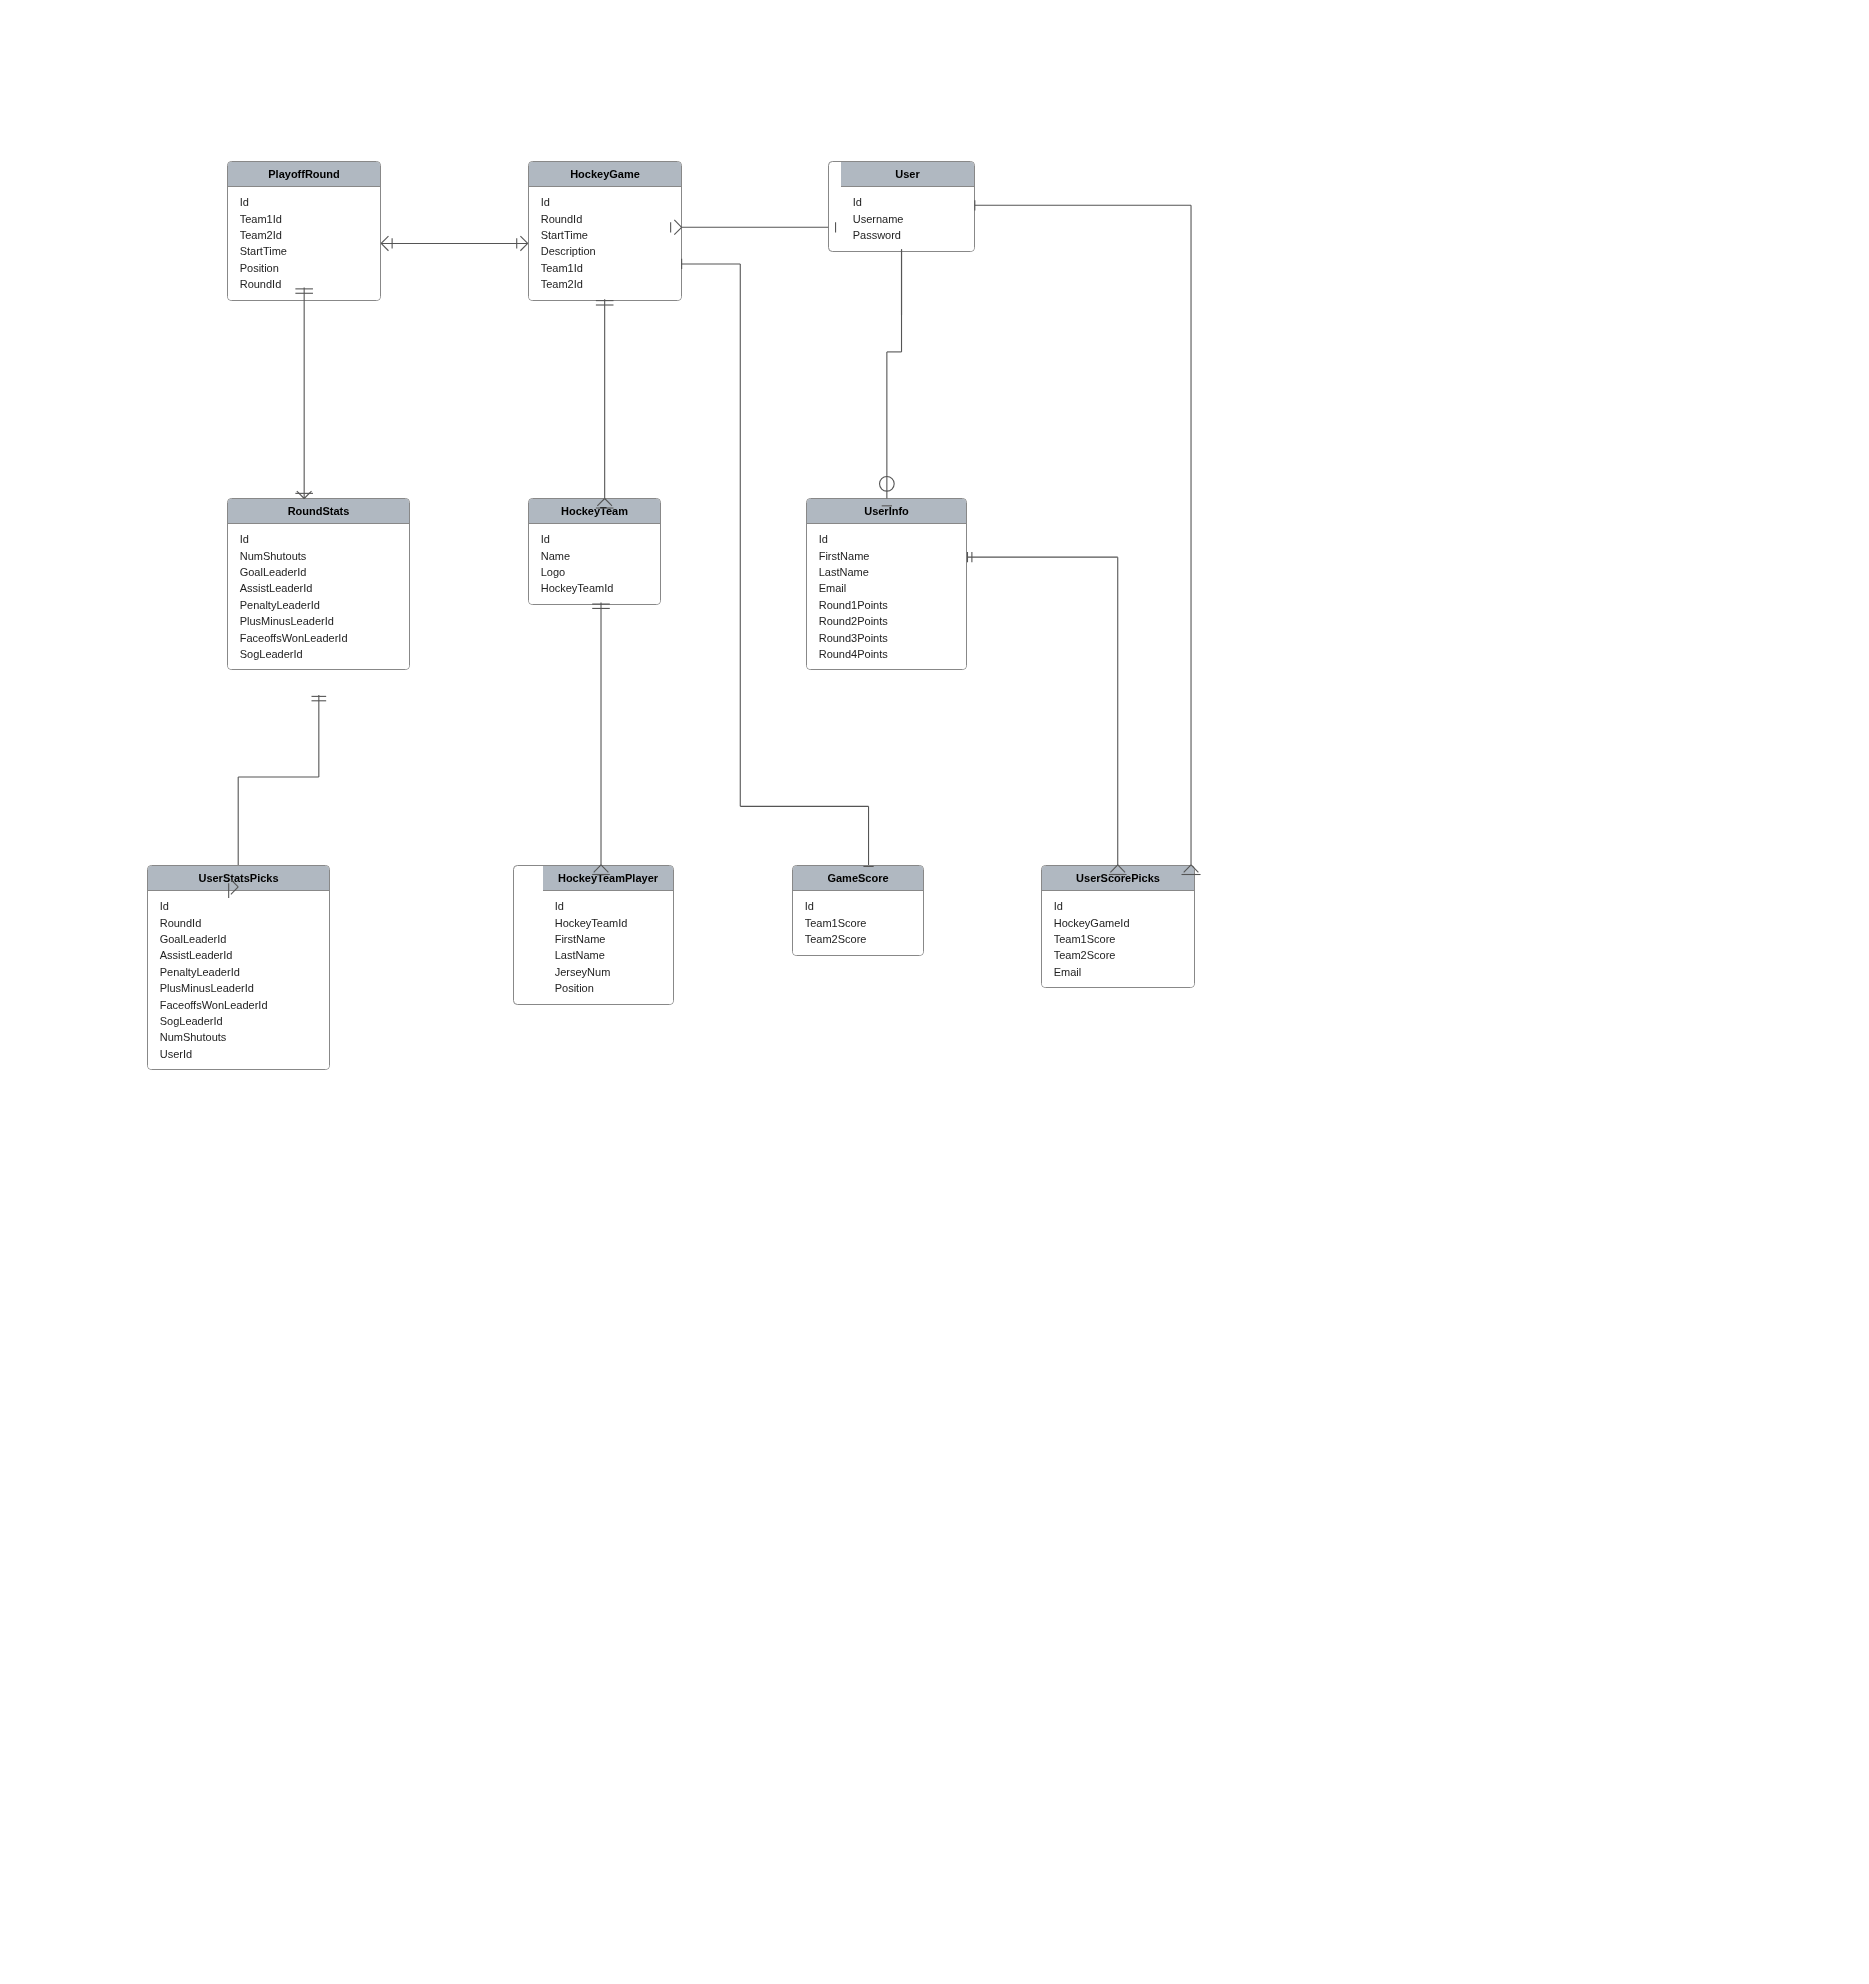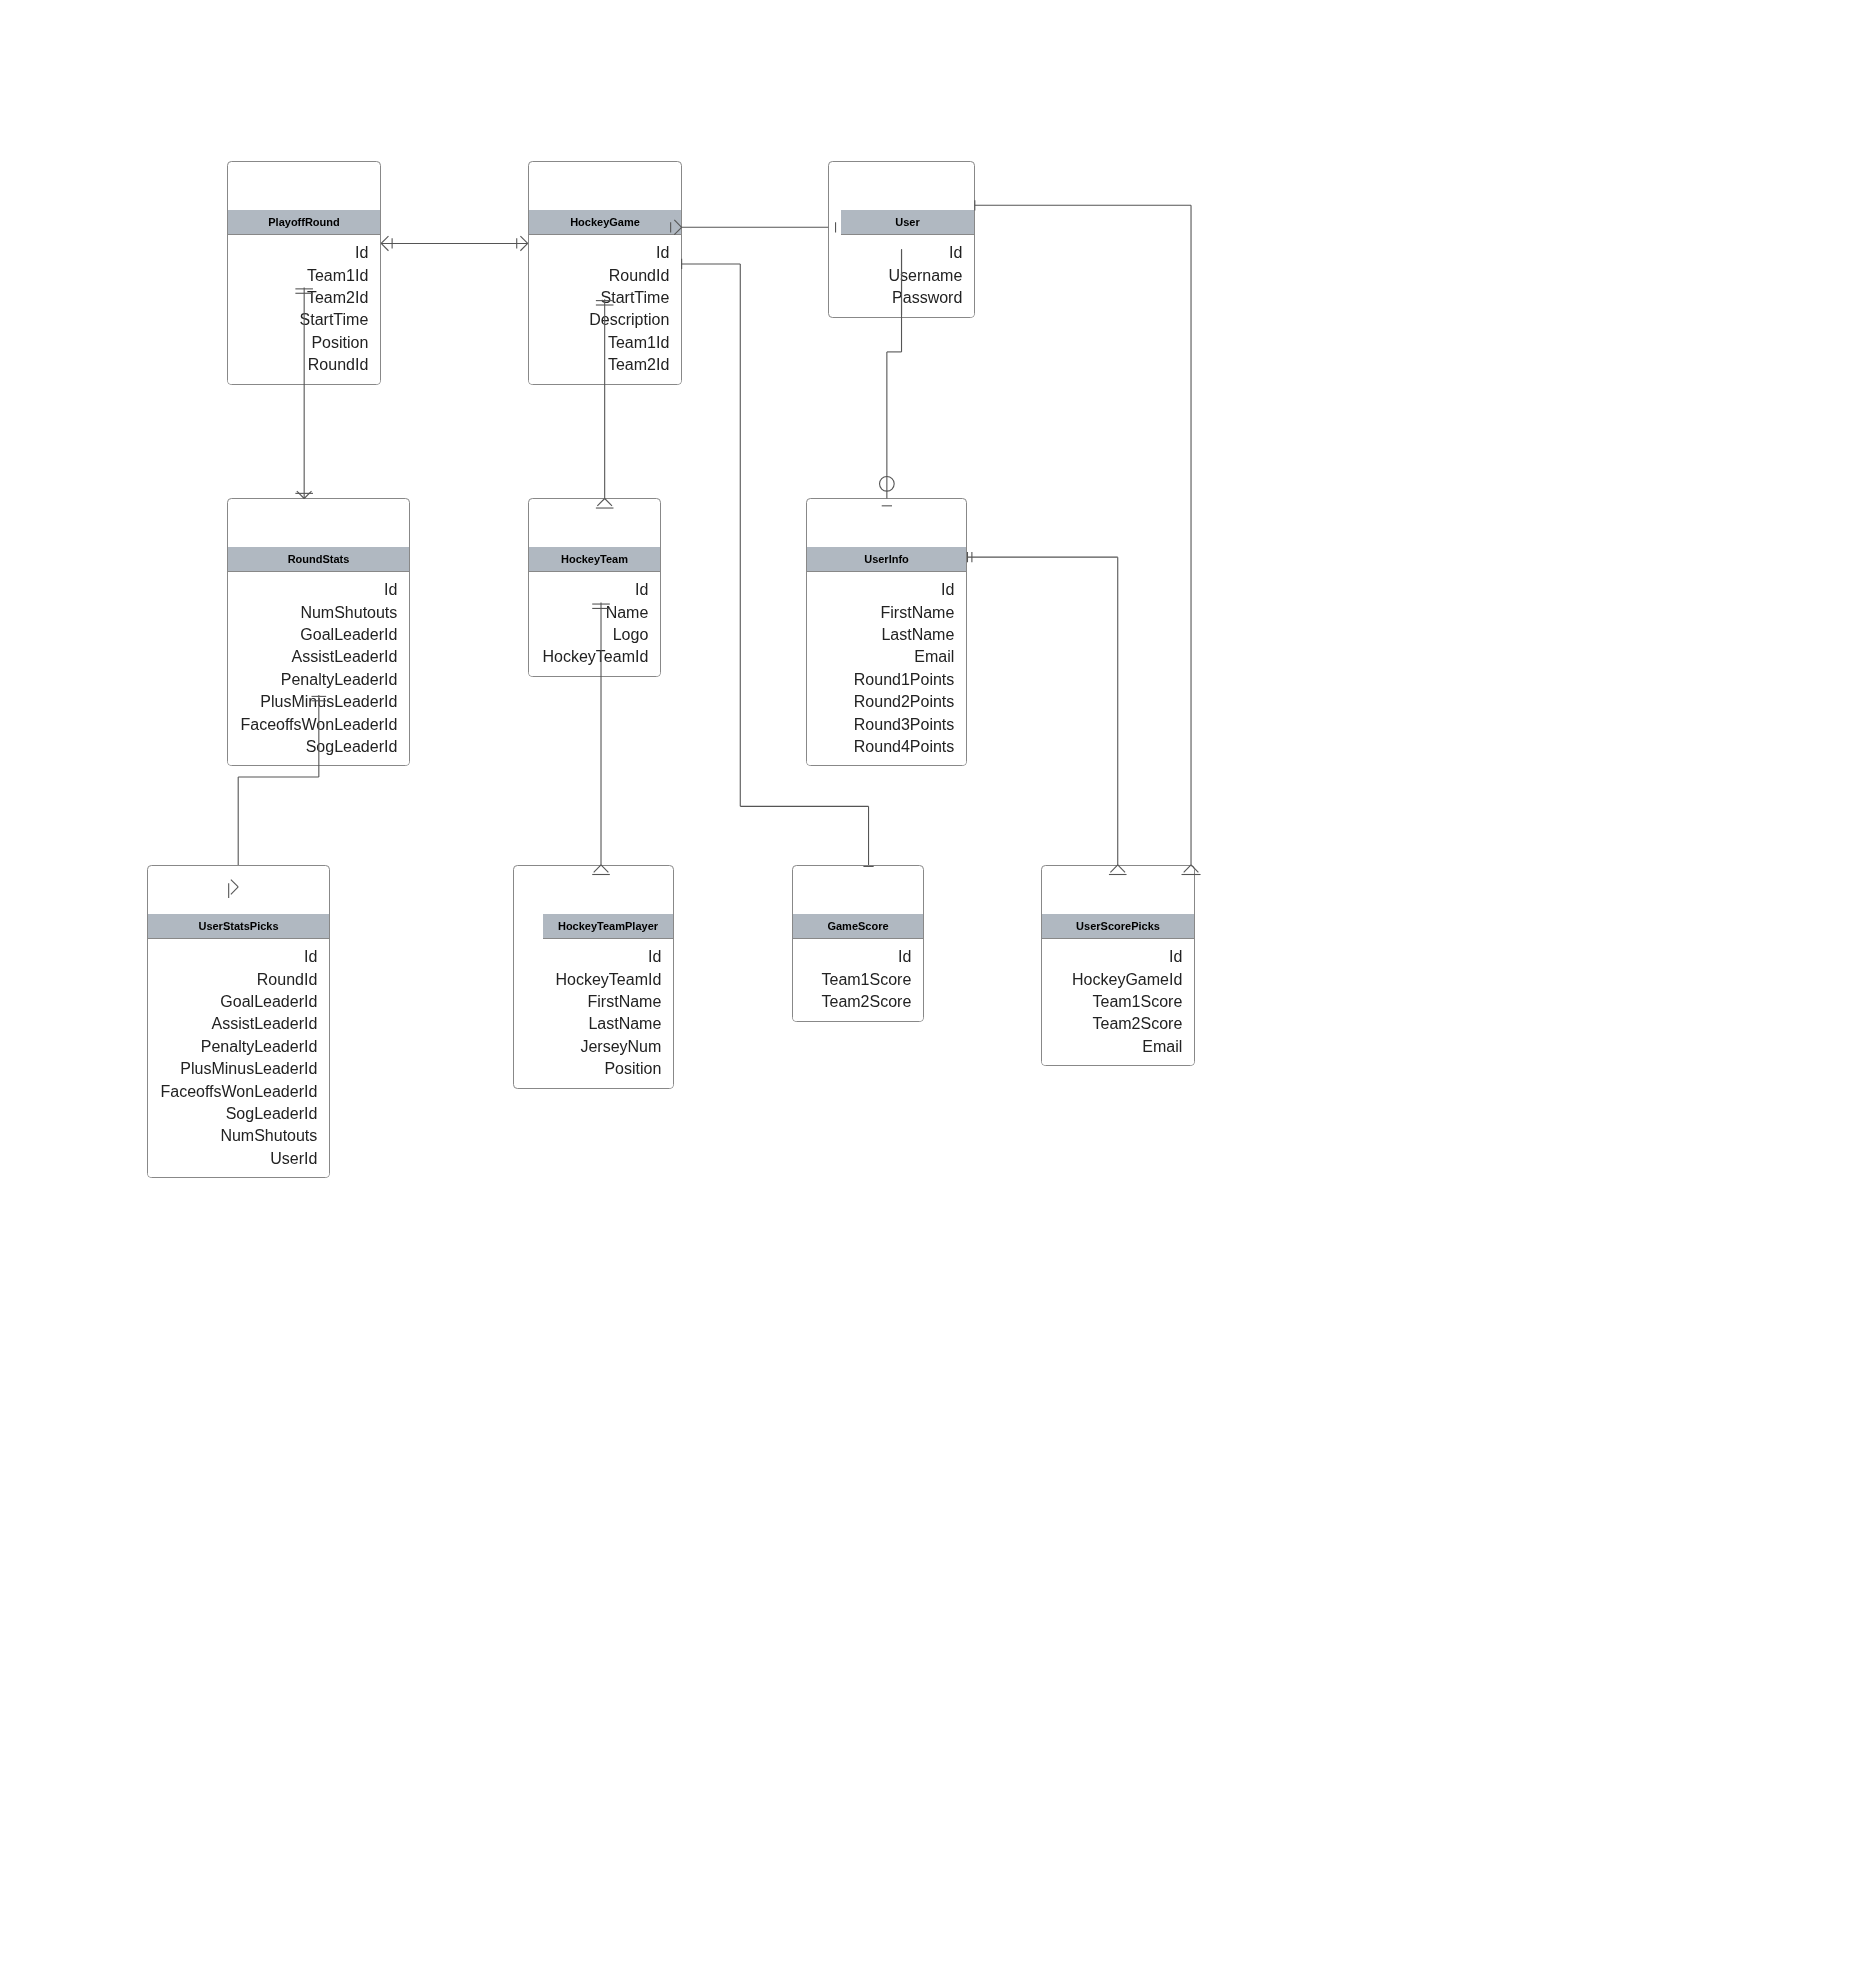--- a/index.html
+++ b/index.html
@@ -29,33 +29,31 @@
       min-width: 132px;
     }
 
     .entity-header {
       background: #b0b8c1;
       padding: 5.9px 11.7px;
       font-weight: bold;
       font-size: 11px;
       text-align: center;
       border-bottom: 1.1px solid #888;
-      margin-top: 48px;
     }
 
     .entity-fields {
       padding: 7.3px 11.7px;
       background: #fff;
     }
 
     .entity-field {
       padding: 2.2px 0;
-      font-size: 16px;
+      font-size: 11px;
       color: #222;
-      text-align: right;
     }
 
     svg.connector-layer {
       position: absolute;
       top: 0; left: 0;
       width: 1869px;
       height: 1985px;
       pointer-events: none;
     }
   </style>

